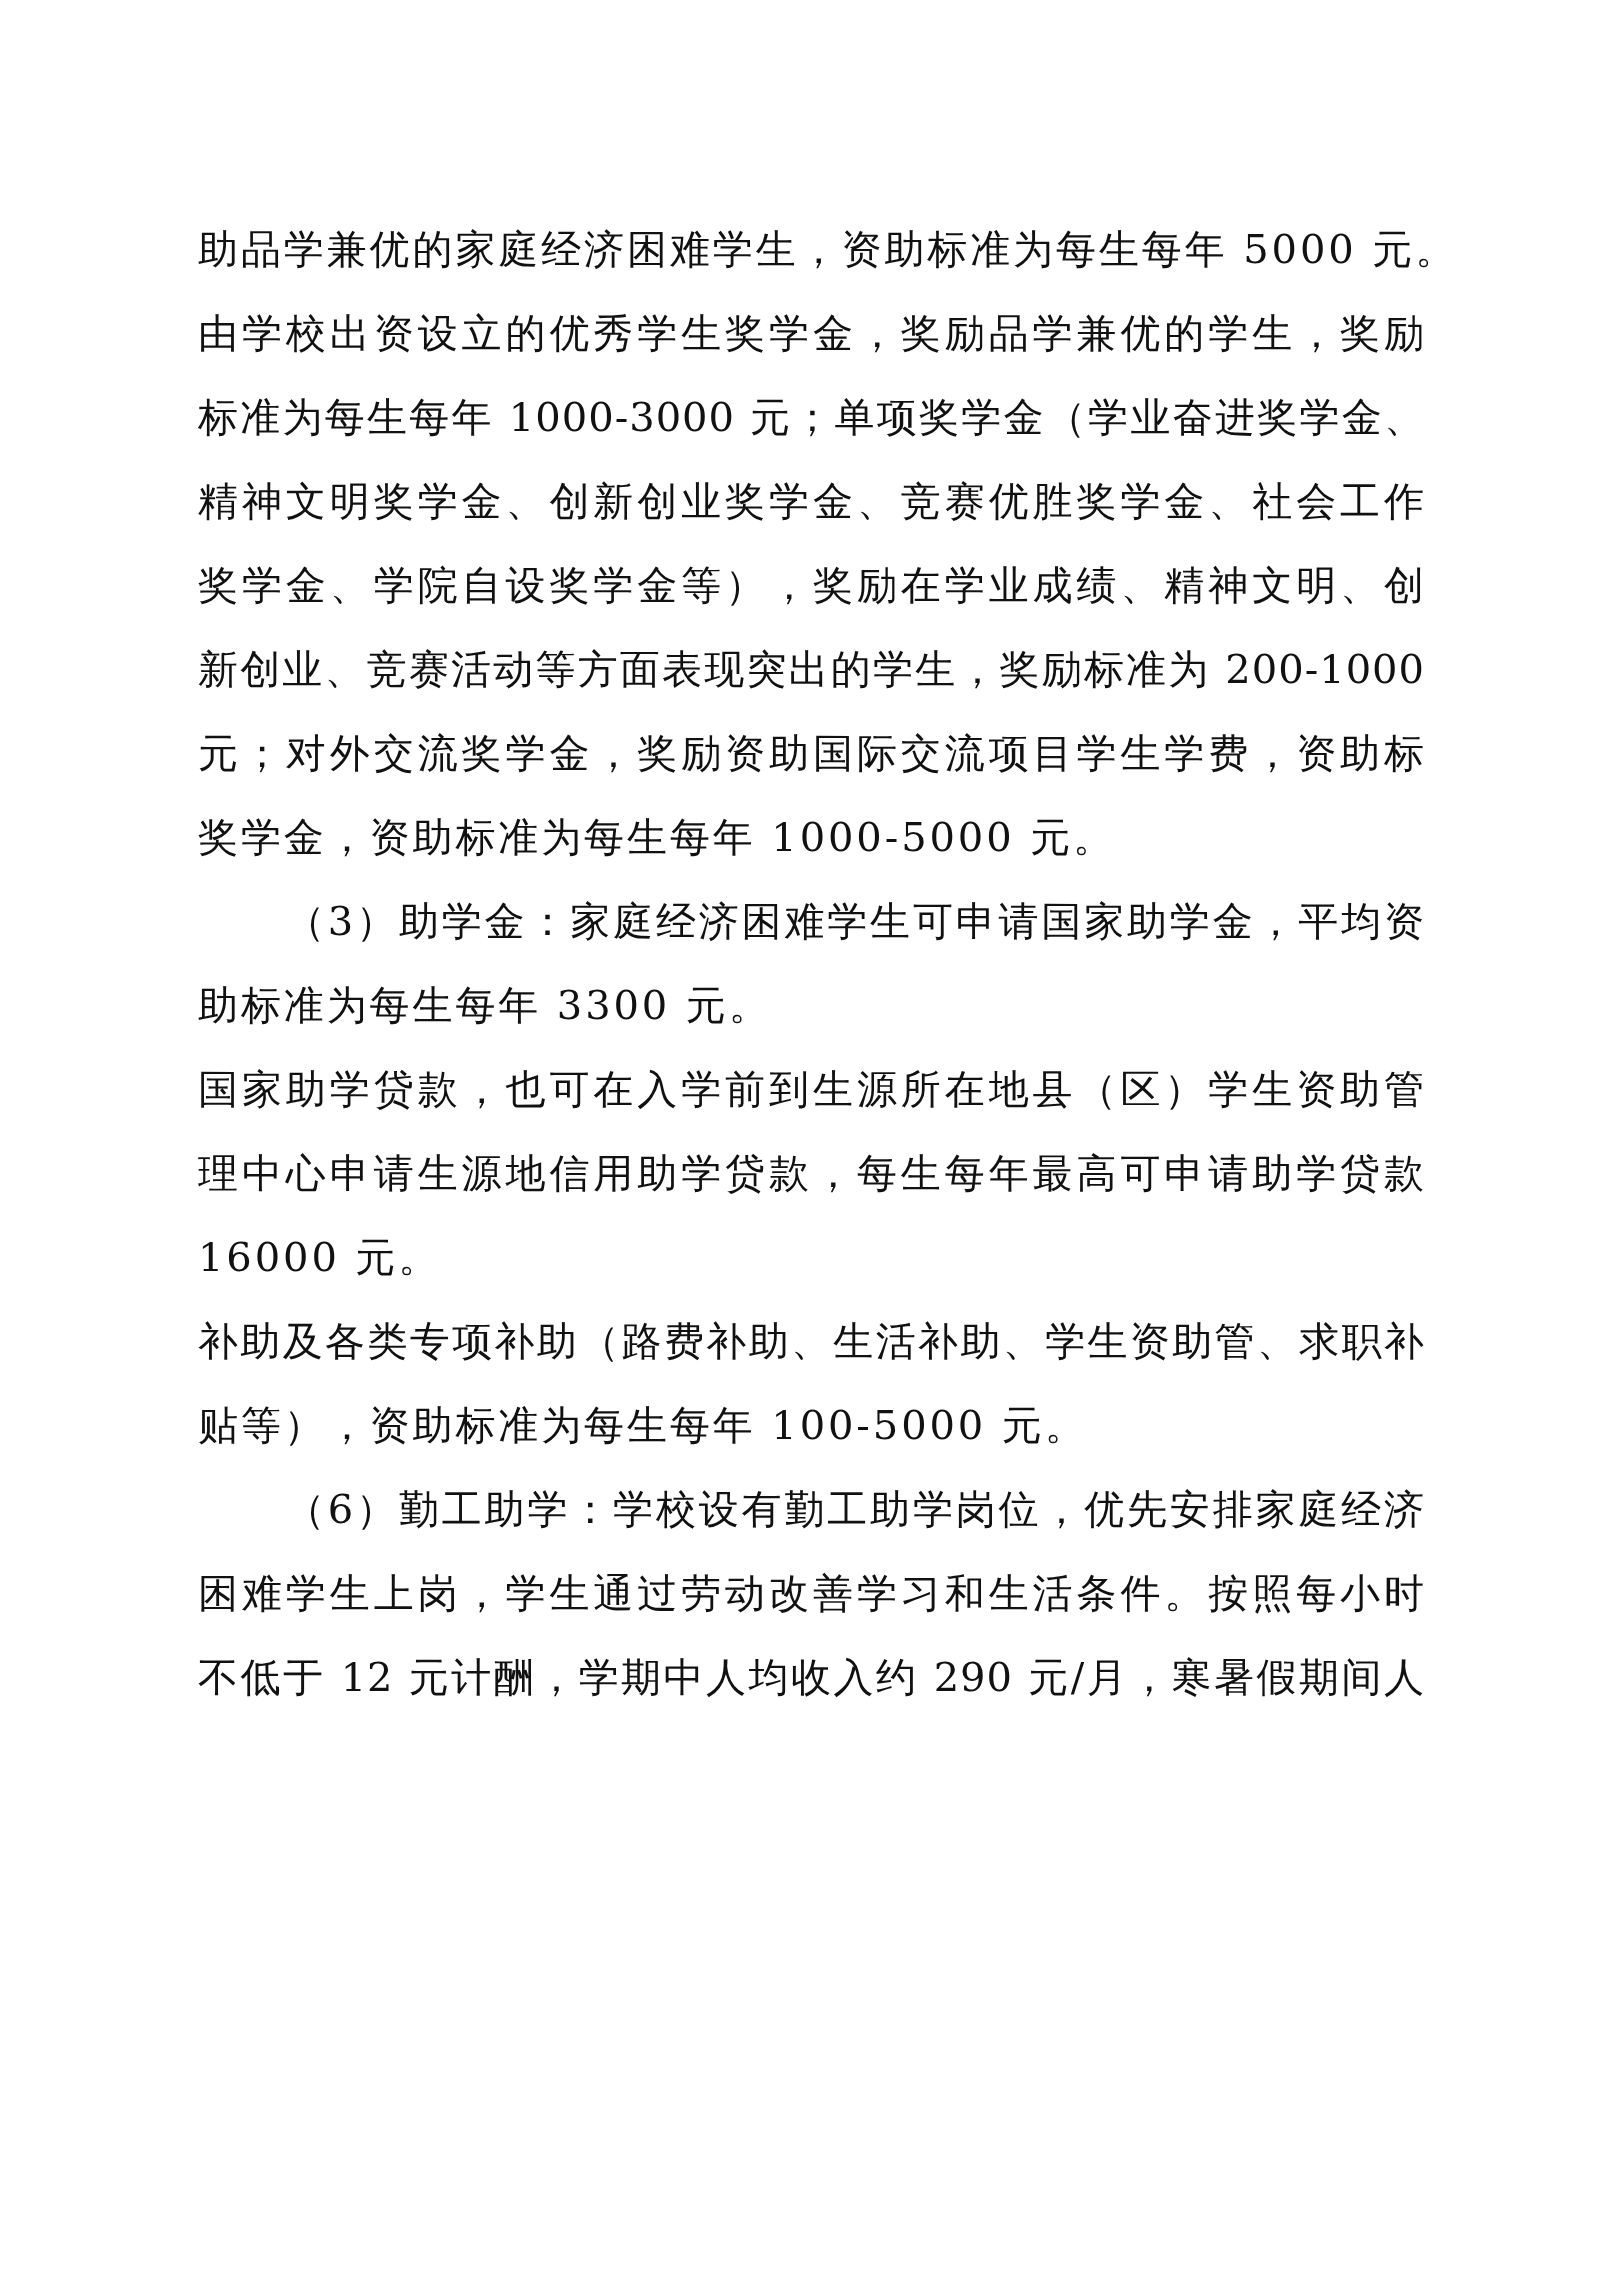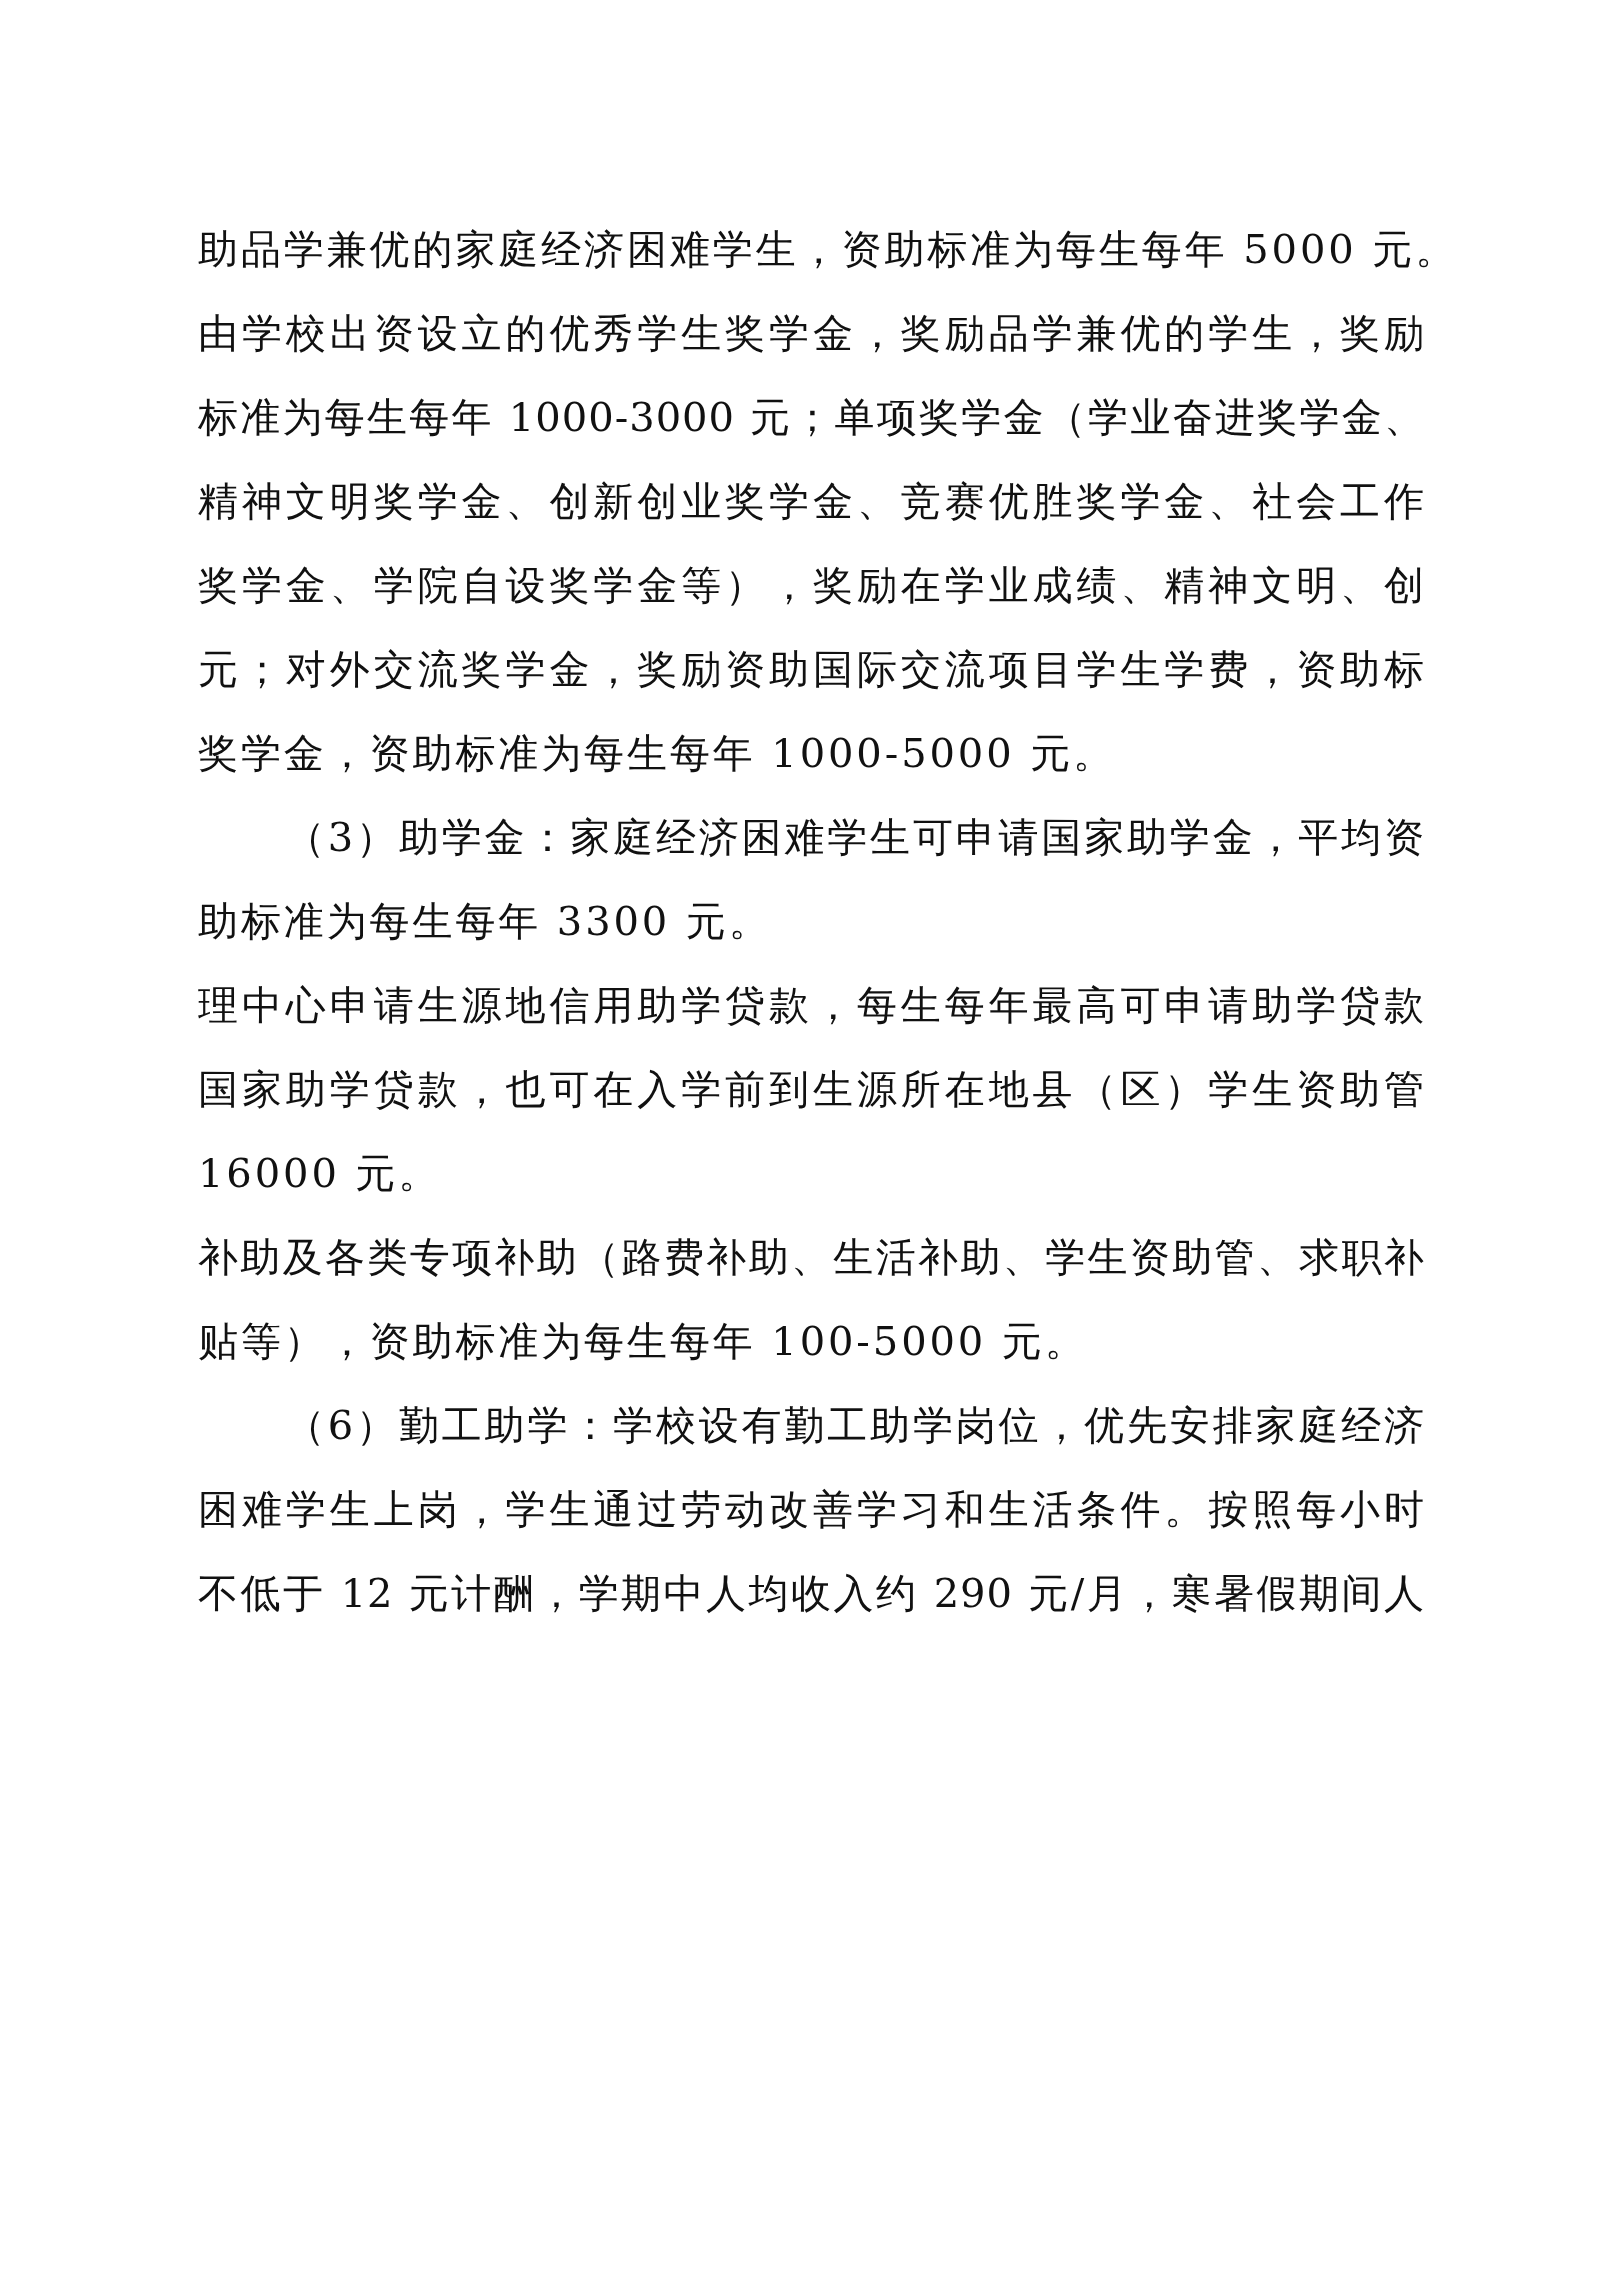--- a/index.html
+++ b/index.html
@@ -50,26 +50,27 @@
 </head>
 <body>
 
 <div class="page">
   <div class="body-text">
     <span class="line last">助品学兼优的家庭经济困难学生，资助标准为每生每年 5000 元。</span>
     <span class="line">由学校出资设立的优秀学生奖学金，奖励品学兼优的学生，奖励</span>
     <span class="line">标准为每生每年 1000-3000 元；单项奖学金（学业奋进奖学金、</span>
     <span class="line">精神文明奖学金、创新创业奖学金、竞赛优胜奖学金、社会工作</span>
     <span class="line">奖学金、学院自设奖学金等），奖励在学业成绩、精神文明、创</span>
+    <span class="line">新创业、竞赛活动等方面表现突出的学生，奖励标准为 200-1000</span>
     <span class="line">元；对外交流奖学金，奖励资助国际交流项目学生学费，资助标</span>
     <span class="line last">奖学金，资助标准为每生每年 1000-5000 元。</span>
     <span class="line indent">（3）助学金：家庭经济困难学生可申请国家助学金，平均资</span>
     <span class="line last">助标准为每生每年 3300 元。</span>
+    <span class="line">国家助学贷款，也可在入学前到生源所在地县（区）学生资助管</span>
     <span class="line">理中心申请生源地信用助学贷款，每生每年最高可申请助学贷款</span>
-    <span class="line">国家助学贷款，也可在入学前到生源所在地县（区）学生资助管</span>
     <span class="line last">16000 元。</span>
     <span class="line">补助及各类专项补助（路费补助、生活补助、学生资助管、求职补</span>
     <span class="line last">贴等），资助标准为每生每年 100-5000 元。</span>
     <span class="line indent">（6）勤工助学：学校设有勤工助学岗位，优先安排家庭经济</span>
     <span class="line">困难学生上岗，学生通过劳动改善学习和生活条件。按照每小时</span>
     <span class="line">不低于 12 元计酬，学期中人均收入约 290 元/月，寒暑假期间人</span>
   </div>
 </div>
 
 

